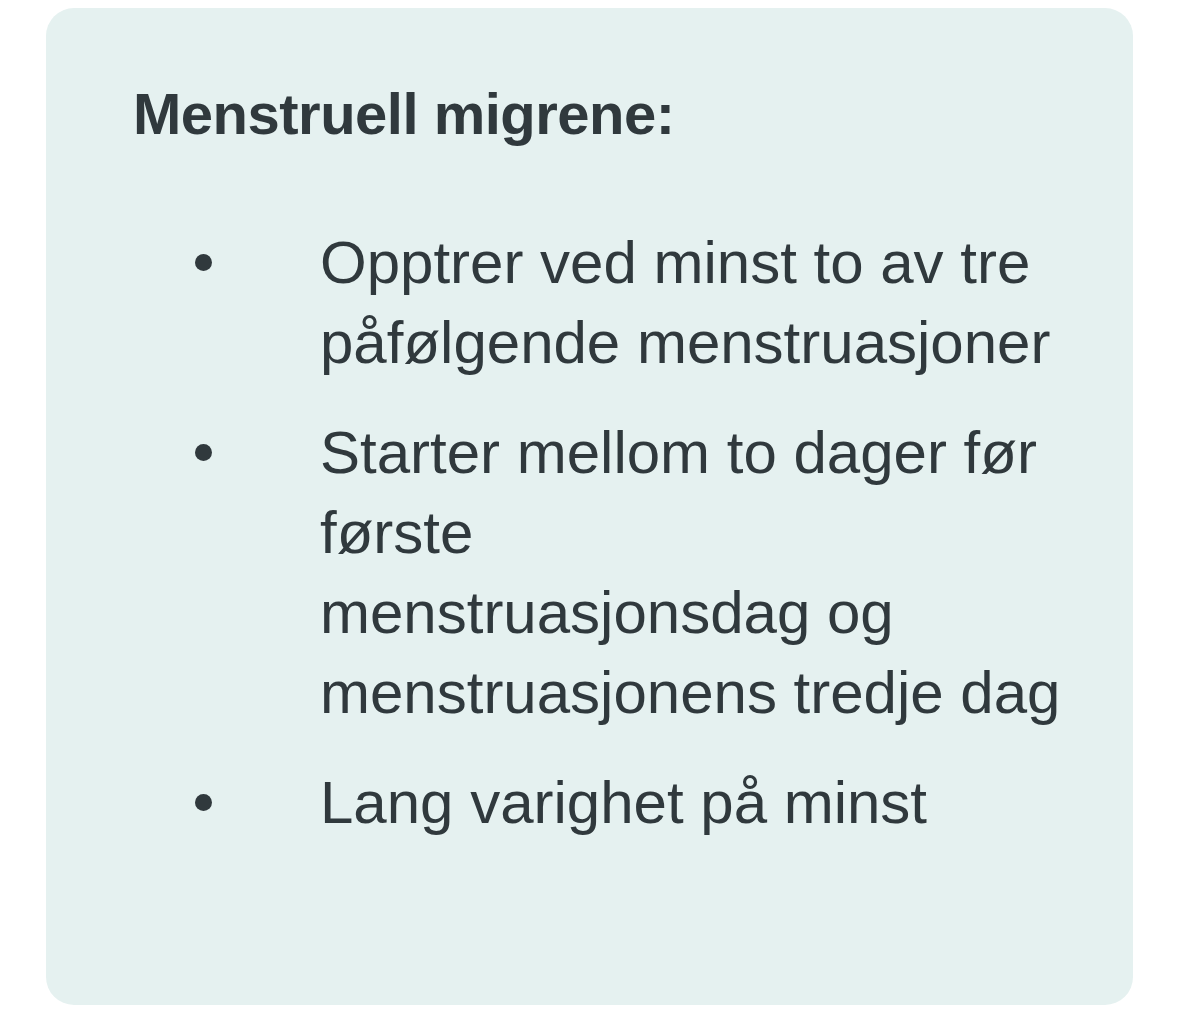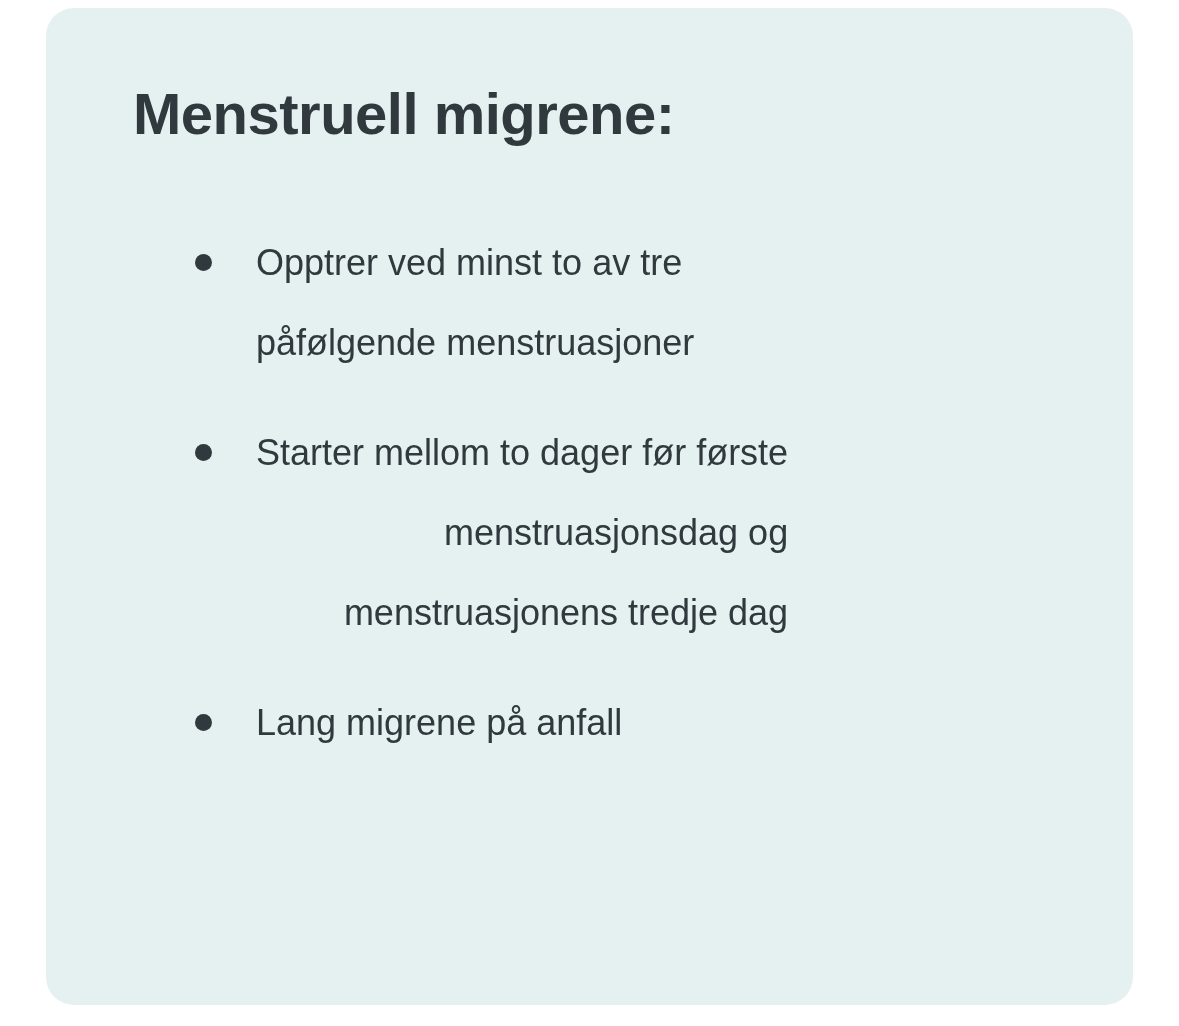--- a/index.html
+++ b/index.html
@@ -42,34 +42,33 @@
   }
   .bullet-list {
     list-style: none;
   }
   .bullet-item {
     display: flex;
     align-items: flex-start;
   }
   .bullet-item + .bullet-item {
     margin-top: 30px;
-    text-align: right;
   }
   .bullet-dot {
     flex-shrink: 0;
     width: 17px;
     height: 17px;
     border-radius: 50%;
     background: var(--bullet-color);
     margin-left: 62px;
     margin-top: 31px;
   }
   .bullet-text {
-    margin-left: 44px;
-    font-size: 36px;
+    margin-left: 108px;
+    font-size: 60px;
     font-weight: 400;
     line-height: 80px;
     color: var(--text-color);
     white-space: pre-line;
     max-width: 810px;
   }
 </style>
 </head>
 <body>
 
@@ -83,17 +82,17 @@
 påfølgende menstruasjoner</span>
       </li>
       <li class="bullet-item">
         <span class="bullet-dot"></span>
         <span class="bullet-text">Starter mellom to dager før første
 menstruasjonsdag og
 menstruasjonens tredje dag</span>
       </li>
       <li class="bullet-item">
         <span class="bullet-dot"></span>
-        <span class="bullet-text">Lang migrene på anfall</span>
+        <span class="bullet-text">Lang varighet på minst</span>
       </li>
     </ul>
   </section>
 </div>
 
 </body></html>

